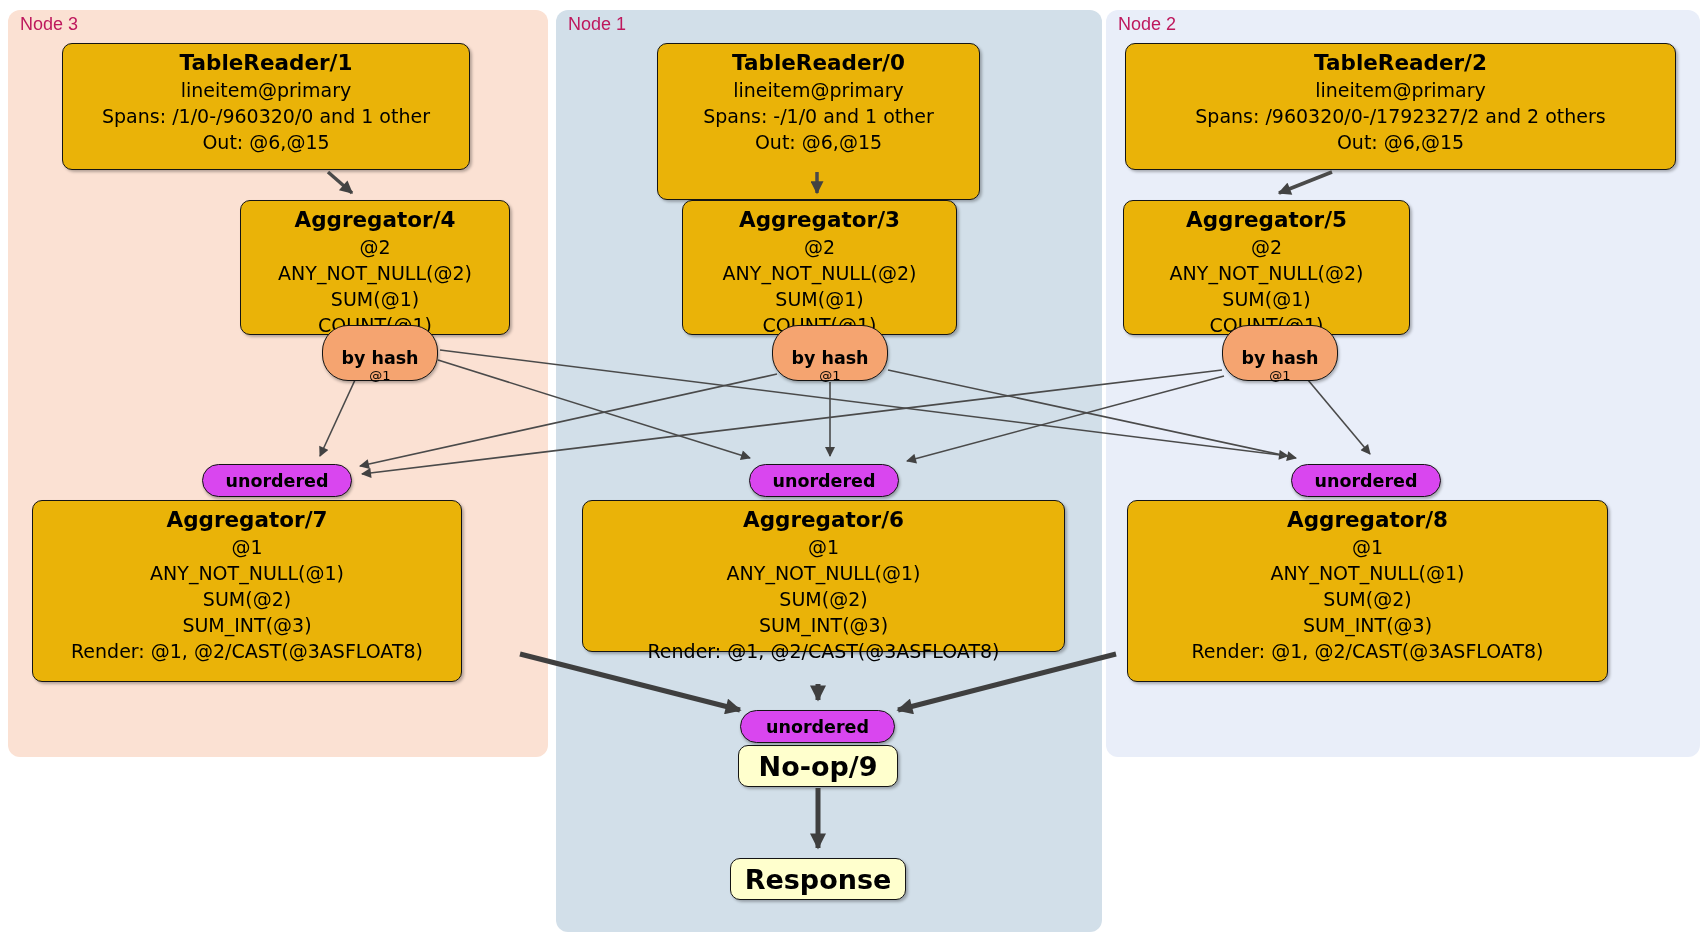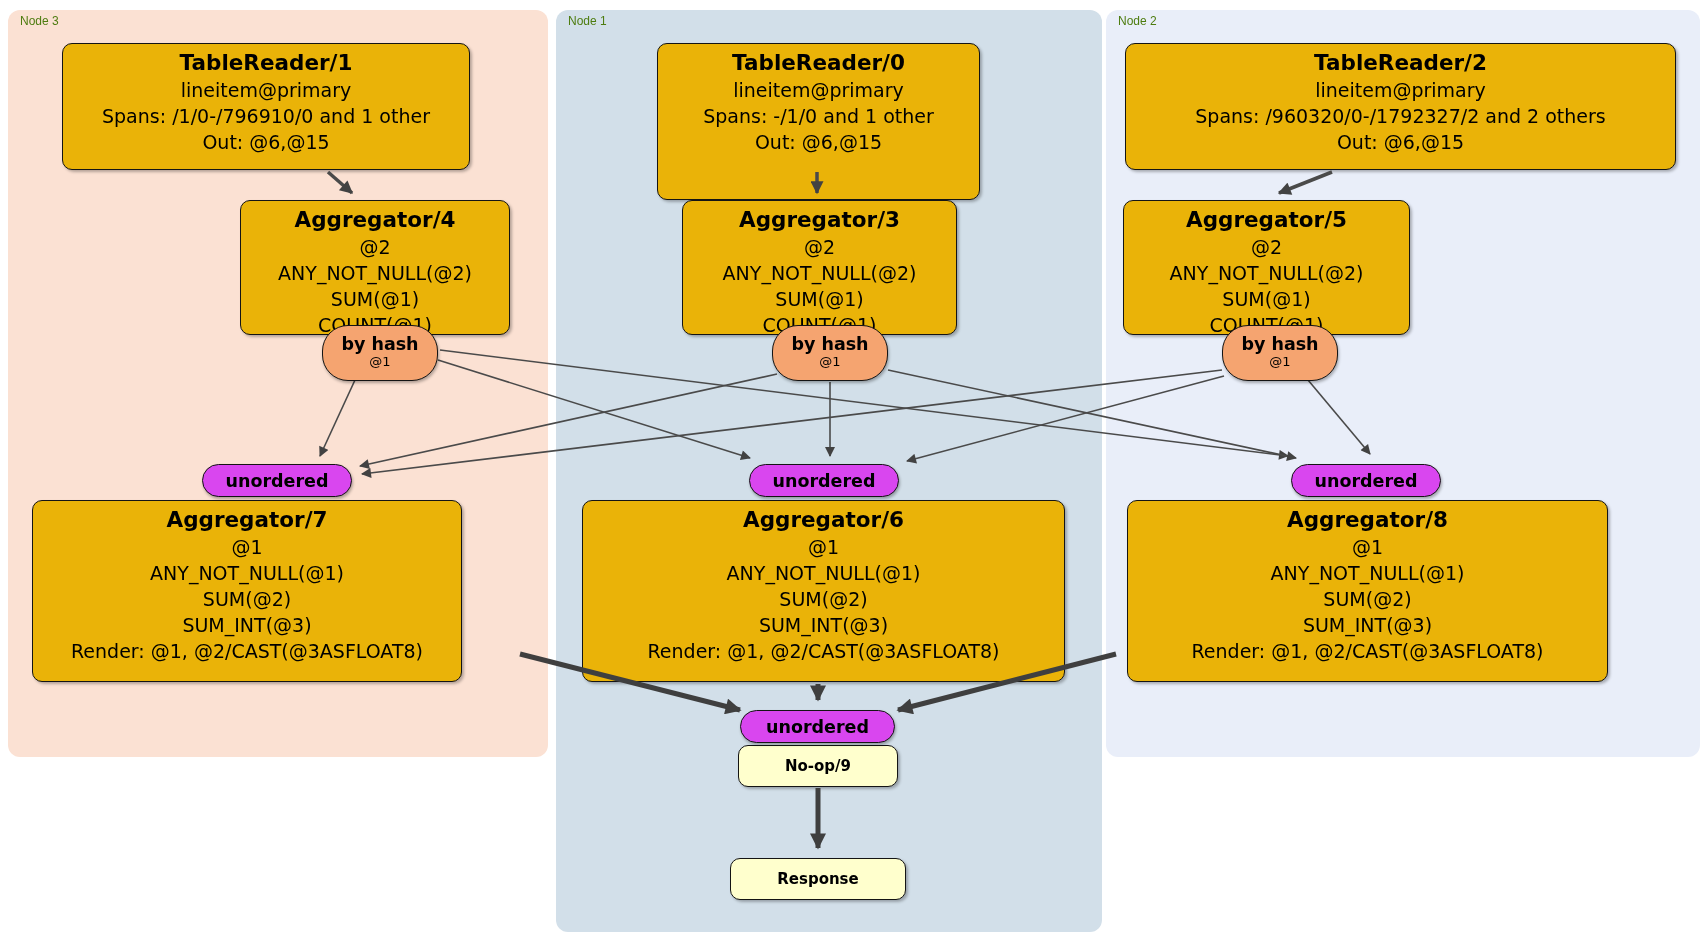--- a/index.html
+++ b/index.html
@@ -1,35 +1,35 @@
 <!DOCTYPE html>
 <html><head>
 <meta charset="utf-8">
 <style>
   html,body{margin:0;padding:0;background:#ffffff;}
   body{font-family:"DejaVu Sans",sans-serif;}
   #canvas{position:relative;width:1708px;height:940px;background:#ffffff;overflow:hidden;}
 
   .panel{position:absolute;border-radius:12px;z-index:0;}
   .panel-label{position:absolute;left:12px;top:5px;font-family:"Liberation Sans",sans-serif;
-               font-size:12px;color:#4d7c0f;z-index:1;}
+               font-size:18px;color:#be185d;z-index:1;}
 
   .pbox{position:absolute;background:#eab308;border:1.6px solid #141414;border-radius:10px;
         box-shadow:2px 2px 3px rgba(0,0,0,0.28);text-align:center;color:#000;
         font-size:19px;line-height:26px;padding-top:5px;box-sizing:border-box;z-index:2;}
   .pbox .title{font-weight:bold;font-size:21.5px;line-height:28px;}
 
   .lbox{position:absolute;background:#ffffcd;border:1.8px solid #141414;border-radius:10px;
         box-shadow:2px 2px 3px rgba(0,0,0,0.28);text-align:center;color:#000;
-        font-weight:bold;font-size:15px;z-index:2;display:flex;align-items:center;justify-content:center;
+        font-weight:bold;font-size:27px;z-index:2;display:flex;align-items:center;justify-content:center;
         box-sizing:border-box;}
 
   .oval{position:absolute;border:1.6px solid #141414;text-align:center;color:#000;
         box-sizing:border-box;z-index:4;box-shadow:1px 2px 3px rgba(0,0,0,0.3);}
-  .oval-hash{background:#f5a470;border-radius:26px;padding-top:8px;}
+  .oval-hash{background:#f5a470;border-radius:26px;padding-top:22px;}
   .oval-hash .l1{font-weight:bold;font-size:17.5px;line-height:20px;}
   .oval-hash .l2{font-size:13px;line-height:16px;}
   .oval-un{background:#d946ef;border-radius:17px;font-weight:bold;font-size:17.5px;
            display:flex;align-items:center;justify-content:center;}
 
   #edges{position:absolute;left:0;top:0;z-index:3;pointer-events:none;}
 </style>
 </head>
 <body>
 
@@ -39,21 +39,21 @@
   <div class="panel" style="left:556px;top:10px;width:546px;height:922px;background:#d2dfe9;"></div>
   <div class="panel" style="left:1106px;top:10px;width:594px;height:747px;background:#e9eef9;"></div>
 
   <div class="panel-label" style="left:20px;top:14px;">Node 3</div>
   <div class="panel-label" style="left:568px;top:14px;">Node 1</div>
   <div class="panel-label" style="left:1118px;top:14px;">Node 2</div>
 
   <div class="pbox" style="left:62px;top:43px;width:408px;height:127px;">
     <div class="title">TableReader/1</div>
     <div>lineitem@primary</div>
-    <div>Spans: /1/0-/796910/0 and 1 other</div>
+    <div>Spans: /1/0-/960320/0 and 1 other</div>
     <div>Out: @6,@15</div>
   </div>
 
   <div class="pbox" style="left:657px;top:43px;width:323px;height:157px;">
     <div class="title">TableReader/0</div>
     <div>lineitem@primary</div>
     <div>Spans: -/1/0 and 1 other</div>
     <div>Out: @6,@15</div>
   </div>
 
@@ -90,21 +90,21 @@
 
   <div class="pbox" style="left:32px;top:500px;width:430px;height:182px;">
     <div class="title">Aggregator/7</div>
     <div>@1</div>
     <div>ANY_NOT_NULL(@1)</div>
     <div>SUM(@2)</div>
     <div>SUM_INT(@3)</div>
     <div>Render: @1, @2/CAST(@3ASFLOAT8)</div>
   </div>
 
-  <div class="pbox" style="left:582px;top:500px;width:483px;height:182px;">
+  <div class="pbox" style="left:582px;top:500px;width:483px;height:152px;">
     <div class="title">Aggregator/6</div>
     <div>@1</div>
     <div>ANY_NOT_NULL(@1)</div>
     <div>SUM(@2)</div>
     <div>SUM_INT(@3)</div>
     <div>Render: @1, @2/CAST(@3ASFLOAT8)</div>
   </div>
 
   <div class="pbox" style="left:1127px;top:500px;width:481px;height:182px;">
     <div class="title">Aggregator/8</div>

